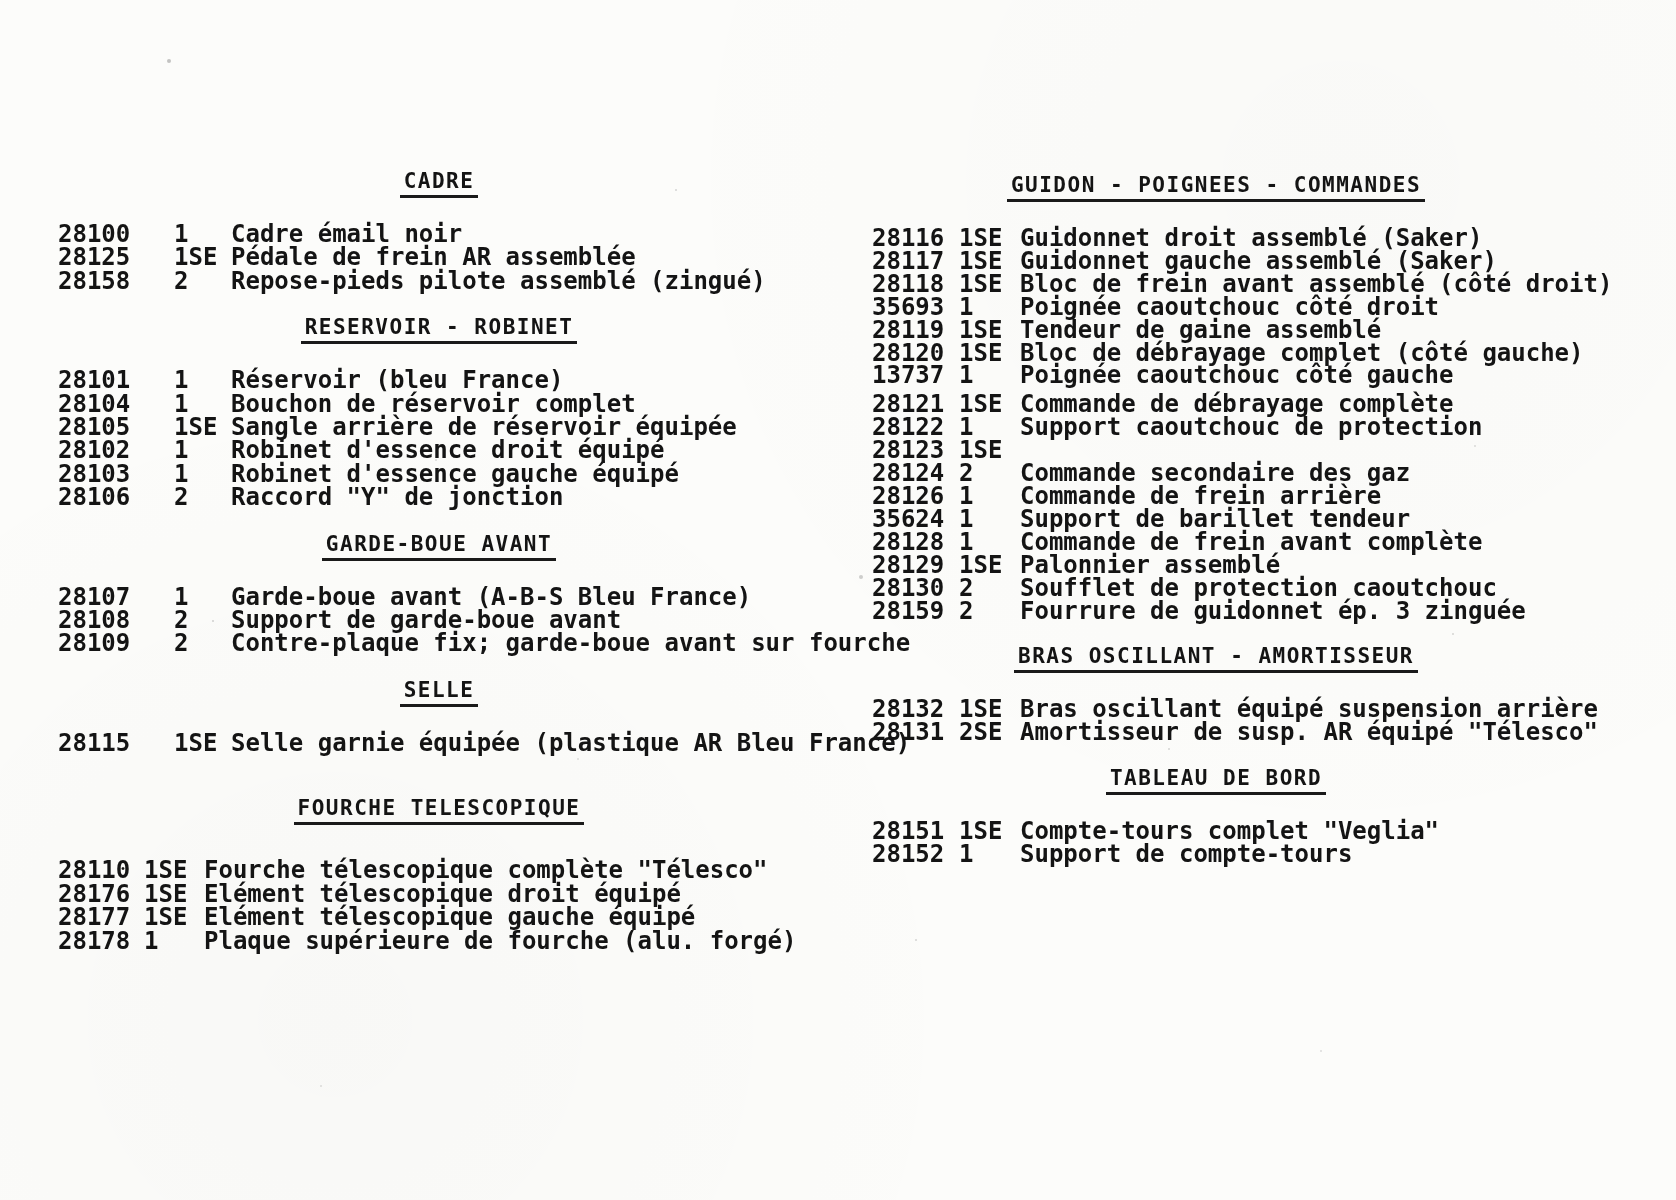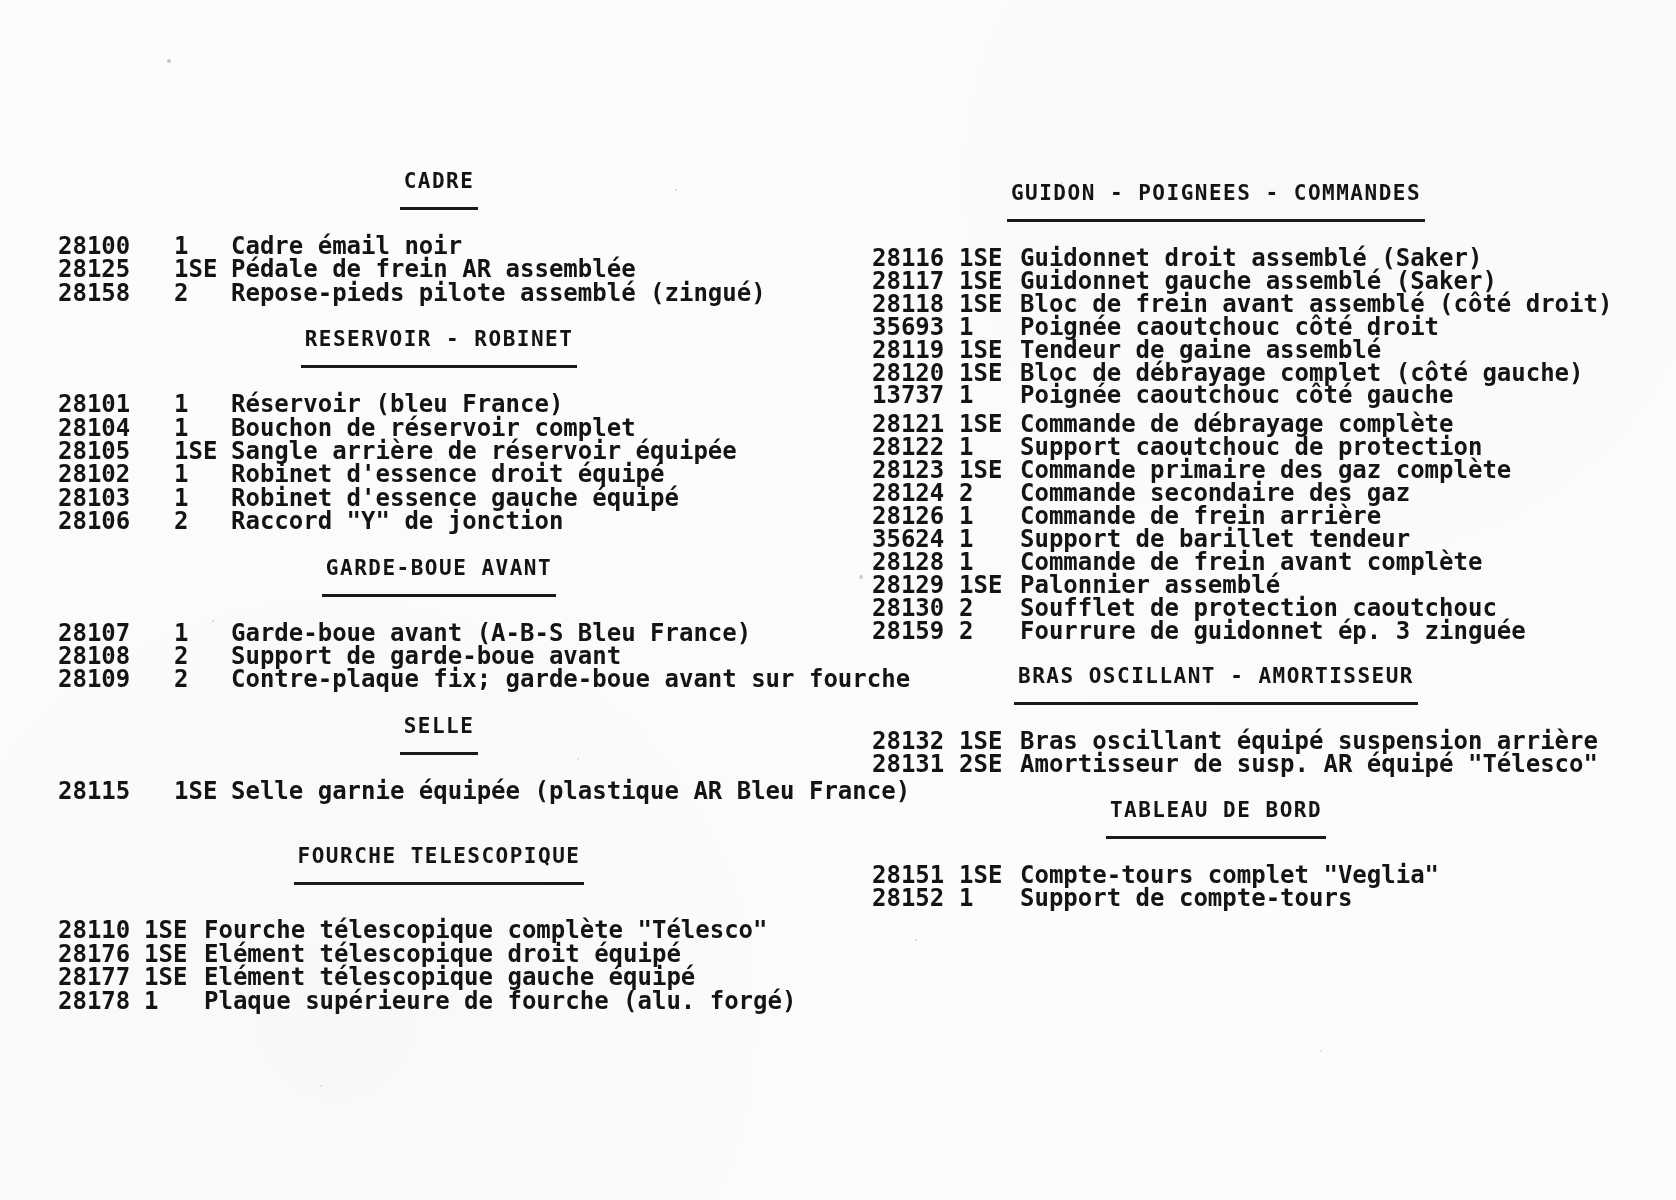--- a/index.html
+++ b/index.html
@@ -18,37 +18,37 @@
   .page {
     position: absolute;
     inset: 0;
     background:
       radial-gradient(circle at 20% 85%, rgba(0,0,0,0.015), transparent 40%),
       radial-gradient(circle at 80% 15%, rgba(0,0,0,0.012), transparent 45%),
       #fcfcfa;
   }
   .col { position: absolute; }
   .col-left  { left: 58px;  top: 168px; width: 762px; }
-  .col-right { left: 872px; top: 180px; width: 688px; }
+  .col-right { left: 872px; top: 172px; width: 688px; }
 
   .section { margin: 0; }
   .sec-title-wrap {
     text-align: center;
     margin: 21px 0 25px 0;
     line-height: 27px;
   }
   .section:first-child .sec-title-wrap { margin-top: 0; }
   .section.extra-gap .sec-title-wrap { margin: 40px 0 34px 0; }
   .sec-title {
     display: inline-block;
     font-size: 21px;
     font-weight: bold;
     letter-spacing: 1.5px;
     border-bottom: 3px solid #1a1a1a;
-    padding: 0 4px 12px 4px;
+    padding: 0 4px 0 4px;
     white-space: nowrap;
   }
   .row {
     display: grid;
     grid-template-columns: 116px 57px 1fr;
     font-size: 24px;
     font-weight: bold;
     line-height: 23.4px;
     white-space: nowrap;
   }
@@ -231,21 +231,20 @@
           <span class="desc">Commande de débrayage complète</span>
         </div>
         <div class="row">
           <span class="ref">28122</span>
           <span class="qty">1</span>
           <span class="desc">Support caoutchouc de protection</span>
         </div>
         <div class="row">
           <span class="ref">28123</span>
           <span class="qty">1SE</span>
-          <span class="desc">Commande primaire des gaz complète</span>
         </div>
         <div class="row">
           <span class="ref">28124</span>
           <span class="qty">2</span>
           <span class="desc">Commande secondaire des gaz</span>
         </div>
         <div class="row">
           <span class="ref">28126</span>
           <span class="qty">1</span>
           <span class="desc">Commande de frein arrière</span>

